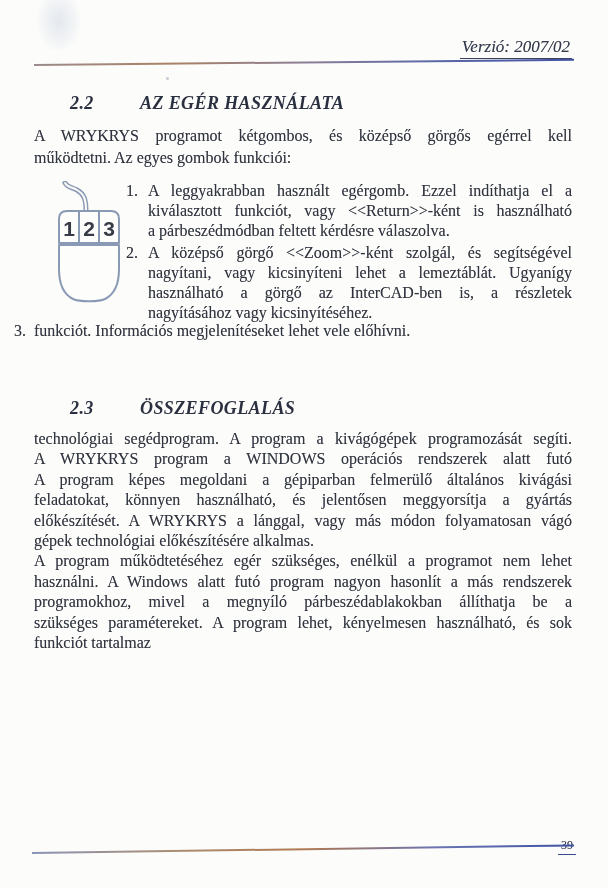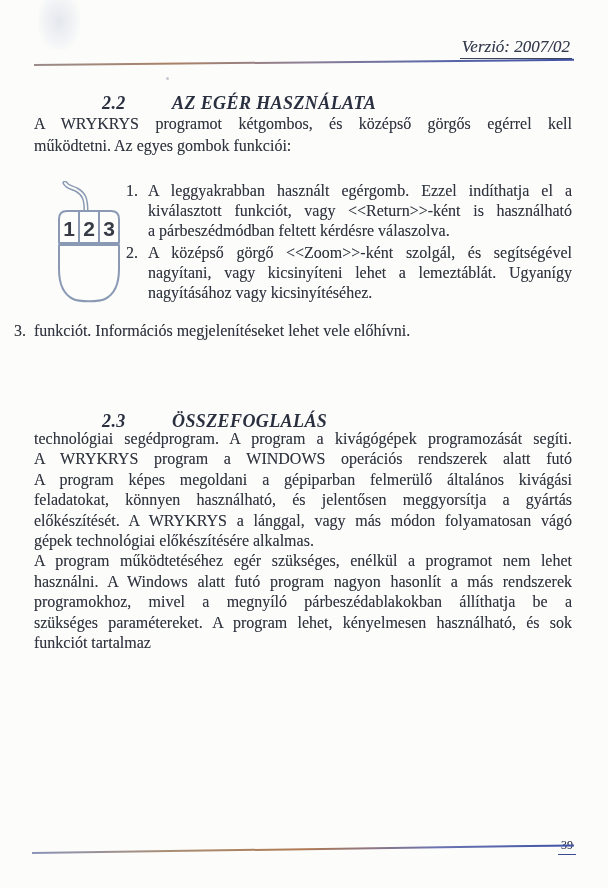--- a/index.html
+++ b/index.html
@@ -15,30 +15,30 @@
     border-bottom:1.6px solid #3c4258;padding:0 2px 1px 2px;
   }
   .header-rule{
     position:absolute;left:34px;top:64px;width:540px;height:2px;
     background:linear-gradient(90deg,#9b8b8b,#a98266,#8d7f95,#5a67a8,#3f51a5);
     transform:rotate(-0.55deg);transform-origin:left center;
   }
   
   .sec{
     position:absolute;left:70px;font-weight:bold;font-style:italic;
-    font-size:18px;color:#2b3040;letter-spacing:0.4px;margin-left:32px;
+    font-size:18px;color:#2b3040;letter-spacing:0.4px;
   }
   .sec .num{display:inline-block;width:70px;}
   #sec22{top:93px;}
-  #sec23{top:411px;}
+  #sec23{top:398px;}
   
   .para{position:absolute;font-size:16px;color:#30343f;}
   .jl{text-align:justify;text-align-last:justify;}
   .jl.last{text-align-last:left;}
-  #intro{left:34px;top:113px;width:538px;line-height:21.5px;}
+  #intro{left:34px;top:125px;width:538px;line-height:21.5px;}
   .listitem{position:absolute;}
   #item1{left:148px;top:181px;width:424px;line-height:20px;}
   #item2{left:148px;top:243px;width:424px;line-height:20px;}
   #item3{left:34px;top:321px;width:538px;line-height:20px;}
   .marker{position:absolute;top:0;}
   #item1 .marker,#item2 .marker{left:-22px;}
   #item3 .marker{left:-20px;}
   #summary{left:34px;top:429px;width:538px;line-height:20.4px;}
   
   .mouse-svg{position:absolute;left:57px;top:181px;width:64px;height:122px;}
@@ -96,20 +96,21 @@
     <span class="marker">1.</span>
     <div class="jl">A leggyakrabban használt egérgomb. Ezzel indíthatja el a</div>
     <div class="jl">kiválasztott funkciót, vagy &lt;&lt;Return&gt;&gt;-ként is használható</div>
     <div class="jl last">a párbeszédmódban feltett kérdésre válaszolva.</div>
   </div>
 
   <div class="para listitem soft" id="item2">
     <span class="marker">2.</span>
     <div class="jl">A középső görgő &lt;&lt;Zoom&gt;&gt;-ként szolgál, és segítségével</div>
     <div class="jl">nagyítani, vagy kicsinyíteni lehet a lemeztáblát. Ugyanígy</div>
+    <div class="jl">használható a görgő az InterCAD-ben is, a részletek</div>
     <div class="jl last">nagyításához vagy kicsinyítéséhez.</div>
   </div>
 
   <div class="para listitem soft" id="item3">
     <span class="marker">3.</span>
     <div class="jl last">funkciót. Információs megjelenítéseket lehet vele előhívni.</div>
   </div>
 
   <div class="sec" id="sec23">
     <span class="num">2.3</span><span class="ttl">ÖSSZEFOGLALÁS</span>

